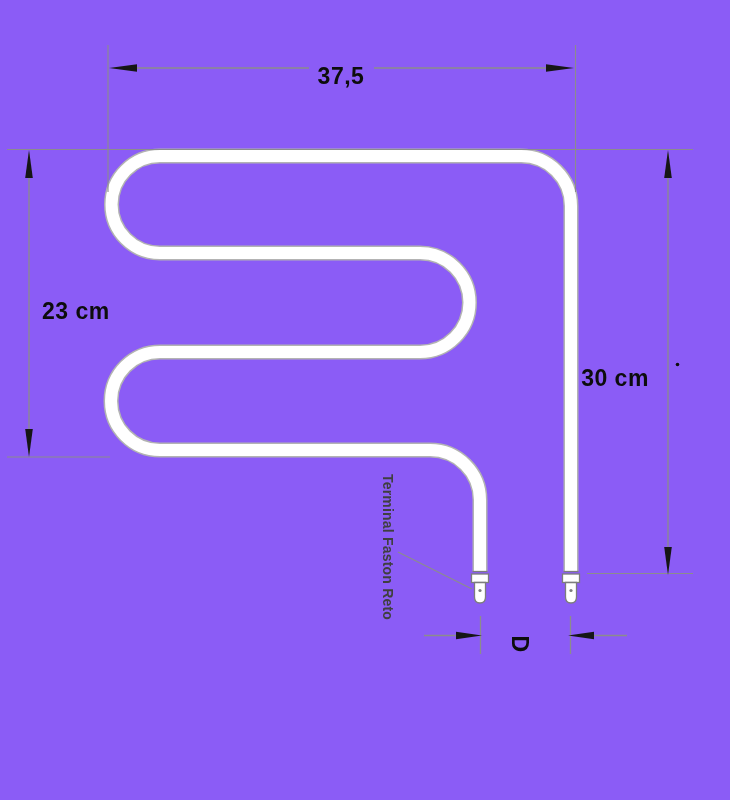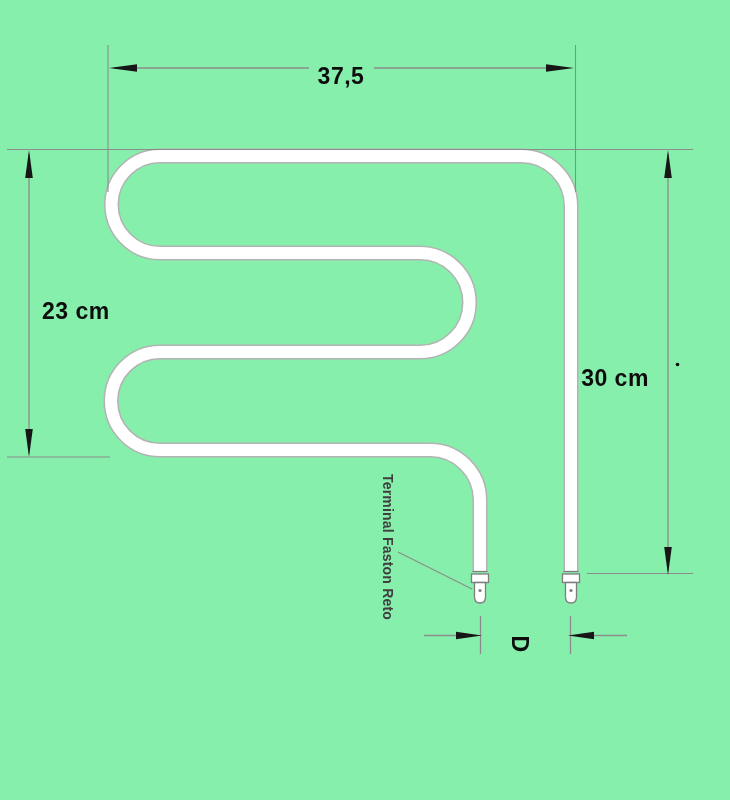--- a/index.html
+++ b/index.html
@@ -2,21 +2,21 @@
 <html><head>
 <meta charset="utf-8">
 <style>
   html, body { margin: 0; padding: 0; }
   body {
     width: 730px; height: 800px;
     background: #ffffff;
     font-family: "Liberation Sans", sans-serif;
     overflow: hidden;
   }
-  .canvas { position: relative; width: 730px; height: 800px; background: #86efac; }
+  .canvas { position: relative; width: 730px; height: 800px; background: #8b5cf6; }
   svg { position: absolute; left: 0; top: 0; }
 
   .tube-outer { fill: none; stroke-width: 15; }
   .tube-inner { fill: none; stroke: #ffffff; stroke-width: 12; }
 
   .dimline  { fill: none; stroke-width: 1.3; }
   .thinline { fill: none; stroke-width: 1.1; }
 
   .term-shape { stroke-width: 1.3; fill: #ffffff; }
 

